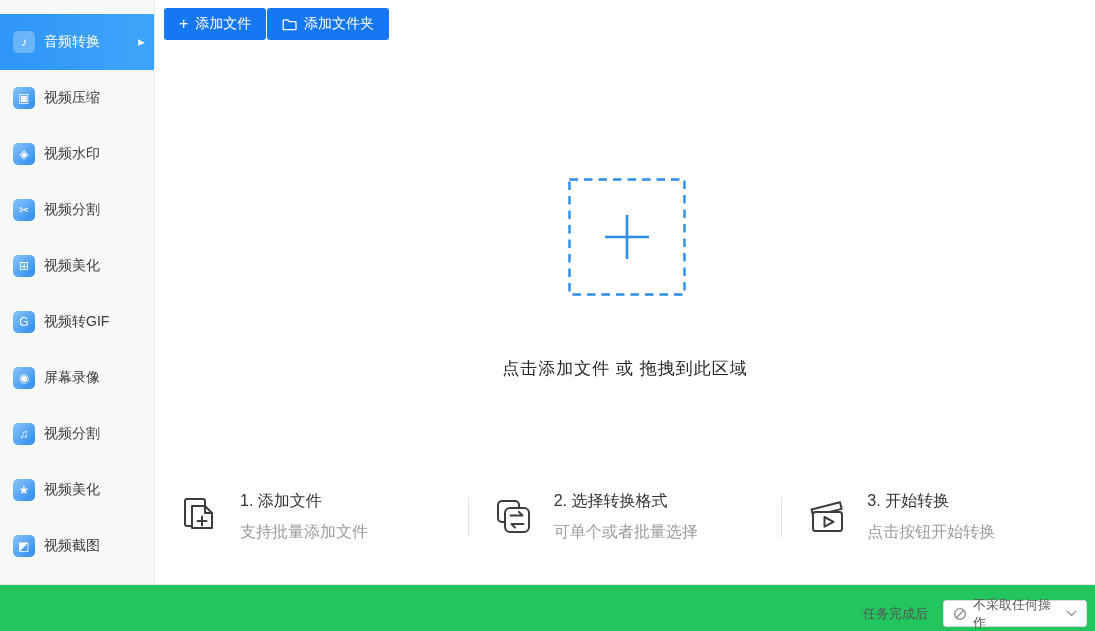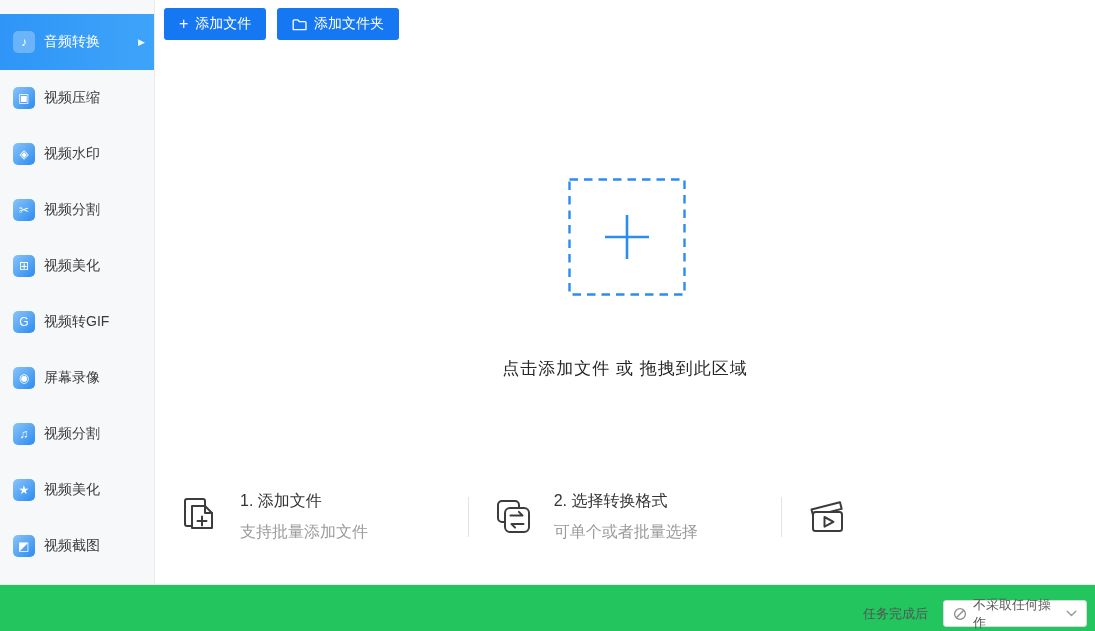--- a/index.html
+++ b/index.html
@@ -35,21 +35,21 @@
   }
 
   
   .btn {
     position:absolute; top:8px; height:32px; border:none; border-radius:3px;
     background:#1677f2; color:#fff; font-size:14px; font-family:inherit;
     display:flex; align-items:center; gap:7px; padding:0 15px; cursor:pointer;
   }
   .btn .plus-glyph { font-size:16px; font-weight:400; line-height:1; margin-top:-1px; }
   #btn-add-file   { left:164px; }
-  #btn-add-folder { left:277px; }
+  #btn-add-folder { left:267px; }
 
   
   .dropzone { position:absolute; left:568px; top:178px; width:118px; height:118px; cursor:pointer; }
   .hint {
     position:absolute; left:155px; right:0; top:357px; text-align:center;
     font-size:17px; font-weight:400; color:#262626; letter-spacing:1px;
   }
 
   
   .steps {
@@ -185,20 +185,24 @@
     <div class="step-divider"></div>
 
     <div class="step">
       <span>
         <svg width="44" height="44" viewBox="0 0 44 44" fill="none" stroke="#3c3c3c" stroke-width="2" stroke-linejoin="round" stroke-linecap="round">
           <path d="M5.5 14.5 l28.5 -7.2 1.7 6.6 -28.5 7.2 z" fill="#ffffff"></path>
           <rect x="7" y="17" width="29" height="19" rx="2.5" fill="#ffffff"></rect>
           <path d="M18.5 22 l9 4.8 -9 4.8 z"></path>
         </svg>
       </span>
+      <span>
+        <div class="step-title">3. 开始转换</div>
+        <div class="step-sub">点击按钮开始转换</div>
+      </span>
     </div>
 
   </div>
 
   <div class="footer">
     <span class="footer-label">任务完成后</span>
     <div class="dropdown">
       <span>
         <svg width="14" height="14" viewBox="0 0 14 14" fill="none" stroke="#8c8c8c" stroke-width="1.3">
           <circle cx="7" cy="7" r="5.4"></circle>

